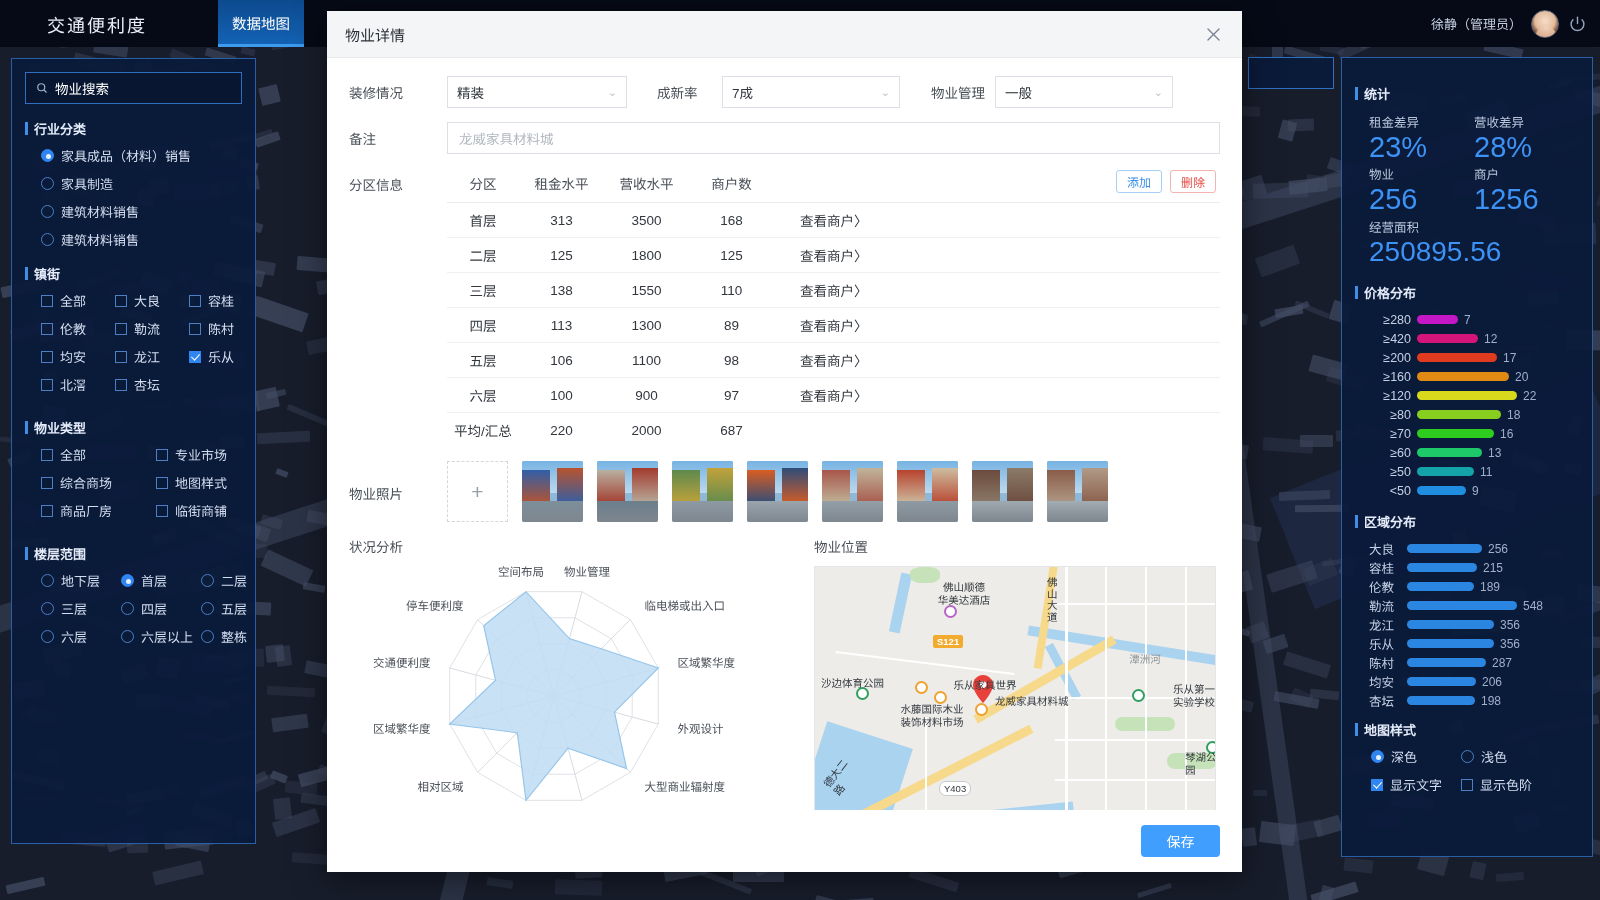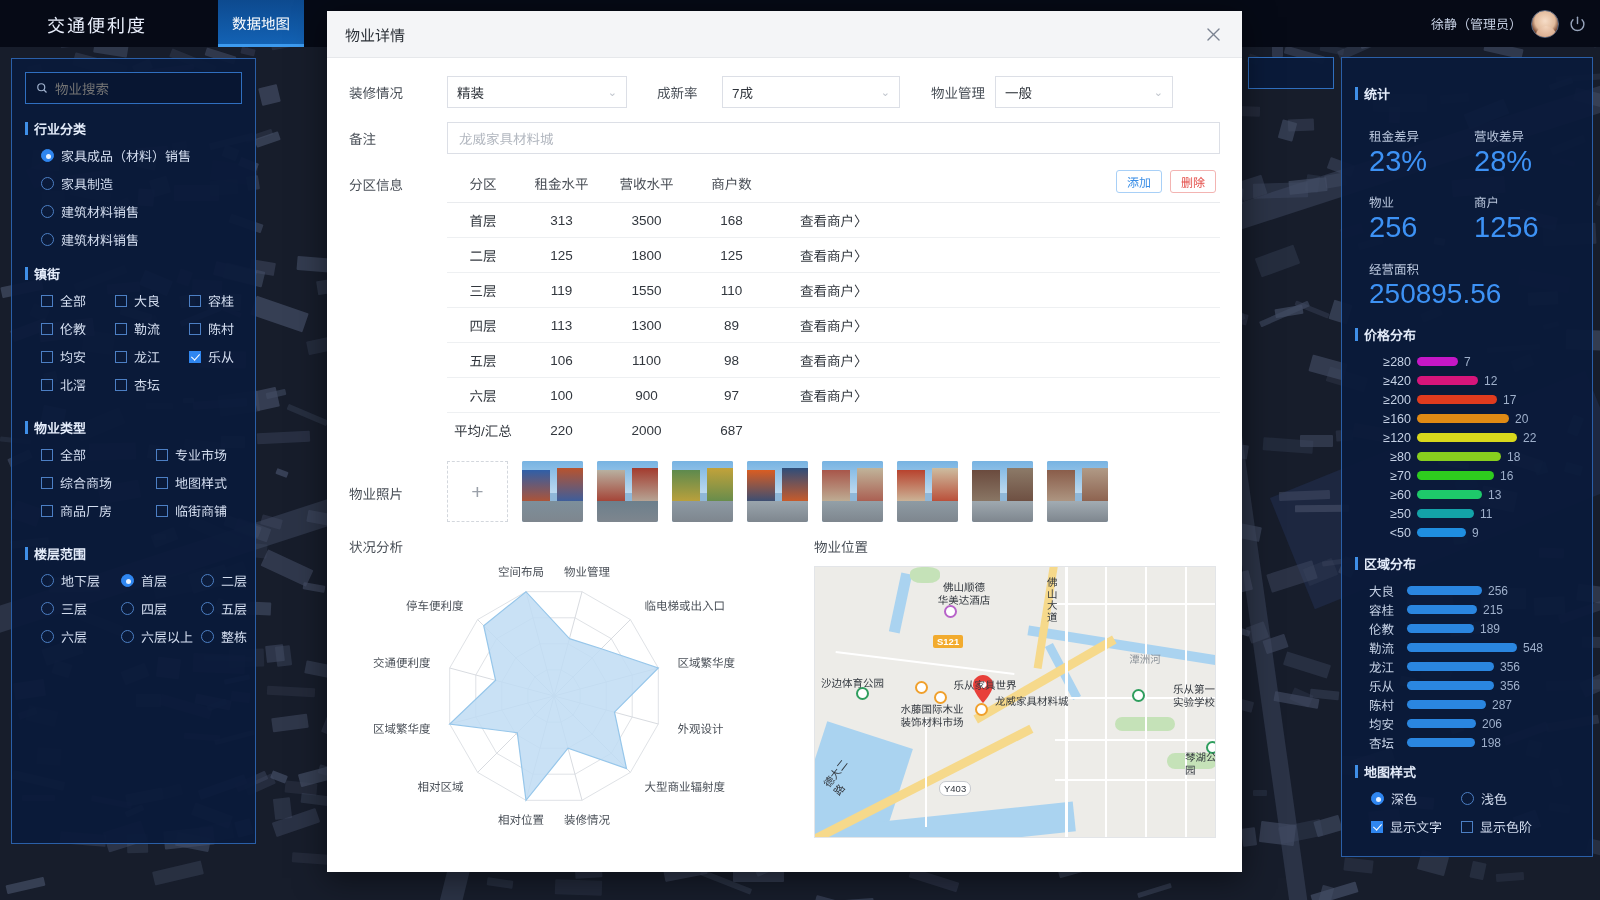--- a/index.html
+++ b/index.html
@@ -85,21 +85,21 @@
   #search-box {
     width: 100%; height: 32px;
     background: rgba(8,22,50,0.9);
     border: 1px solid #2f6fc0;
     display: flex; align-items: center; gap: 7px;
     padding: 0 10px;
     color: #b9c6dc;
     font-size: 13.5px;
     cursor: text;
   }
-  #search-box .ph { color: #737373; }
+  #search-box .ph { color: #ffffff; }
   .sec-title {
     display: flex; align-items: center; gap: 6px;
     font-size: 13px; color: #e4ecfa; font-weight: 700;
     margin: 15px 0 8px 0;
   }
   .sec-title::before {
     content: ""; width: 3px; height: 13px; background: #3f8fe8; display:block;
   }
   .opt-list { padding-left: 16px; }
   .opt {
@@ -137,21 +137,21 @@
   
   #right-panel {
     position: absolute; right: 7px; top: 57px; width: 252px; height: 800px;
     background: rgba(10,26,58,0.93);
     border: 1px solid #2a5fa8;
     z-index: 30;
     padding: 11px 13px;
     overflow: hidden;
   }
   .stat-grid { display: grid; grid-template-columns: 1fr 1fr; padding-left: 14px; }
-  .stat-label { font-size: 12.5px; color: #b9c6dc; margin-top: 15px; }
+  .stat-label { font-size: 12.5px; color: #b9c6dc; margin-top: 1px; }
   .stat-value { font-size: 29px; color: #3d92f5; line-height: 1.12; font-weight: 400; }
   .stat-value.wide { font-size: 28px; }
 
   .bar-row {
     display: flex; align-items: center; gap: 6px;
     height: 19px; padding-left: 14px;
   }
   .bar-key { width: 42px; text-align: right; font-size: 12.5px; color: #c5d1e5; flex:none;}
   .bar-key.cn { width: 32px; text-align: left; }
   .bar-track { height: 9px; flex: none; }
@@ -1215,21 +1215,21 @@
               </tr>
               <tr>
                 <td class="c-zone"><span>二层</span></td>
                 <td class="c-num"><span>125</span></td>
                 <td class="c-num"><span>1800</span></td>
                 <td class="c-num"><span>125</span></td>
                 <td class="c-act"><span class="viewlink">查看商户〉</span></td>
               </tr>
               <tr>
                 <td class="c-zone"><span>三层</span></td>
-                <td class="c-num"><span>119</span></td>
+                <td class="c-num"><span>138</span></td>
                 <td class="c-num"><span>1550</span></td>
                 <td class="c-num"><span>110</span></td>
                 <td class="c-act"><span class="viewlink">查看商户〉</span></td>
               </tr>
               <tr>
                 <td class="c-zone"><span>四层</span></td>
                 <td class="c-num"><span>113</span></td>
                 <td class="c-num"><span>1300</span></td>
                 <td class="c-num"><span>89</span></td>
                 <td class="c-act"><span class="viewlink">查看商户〉</span></td>
@@ -1410,13 +1410,16 @@
               <div class="mlbl" style="left:230px;top:10px;width:14px;text-align:center;writing-mode:vertical-rl;text-orientation:upright;width:auto;letter-spacing:1px;">佛山大道</div>
               <div class="mlbl" style="left:312px;top:86px;width:36px;text-align:center;color:#8b9299;">潭洲河</div>
               <div class="mlbl" style="left:6px;top:215px;width:40px;text-align:left;transform:rotate(-52deg);transform-origin:left top;">德大二路</div>
             </div>
 
         </div>
       </div>
     </div>
   </div>
 
+  <div id="modal-foot">
+    <button id="save-btn">保存</button>
+  </div>
 </div>
 
 </body></html>

